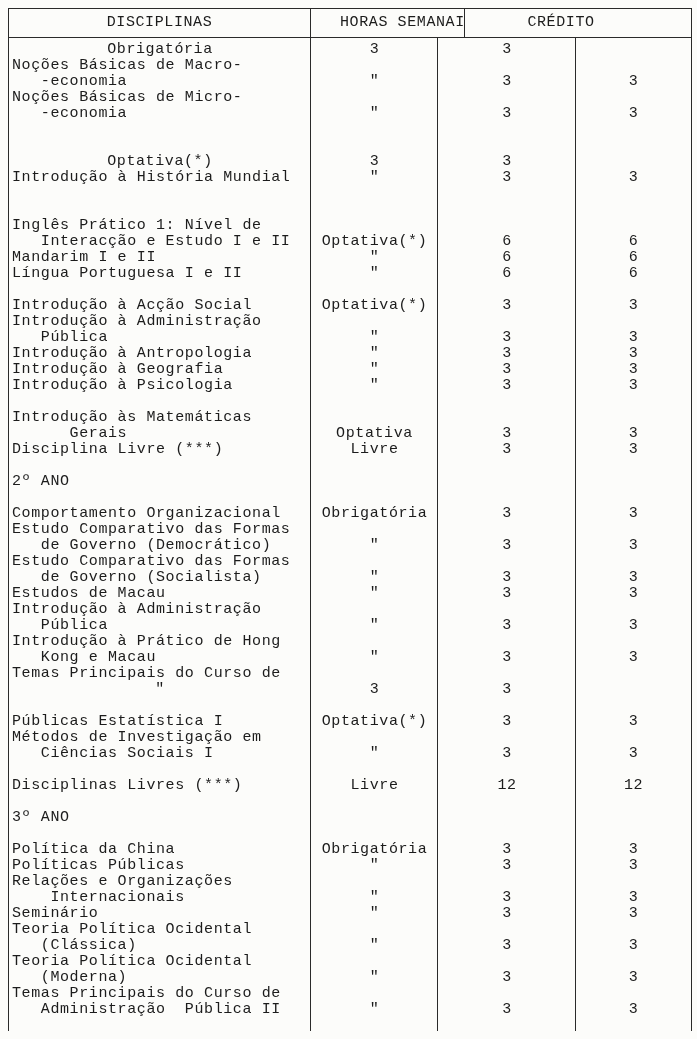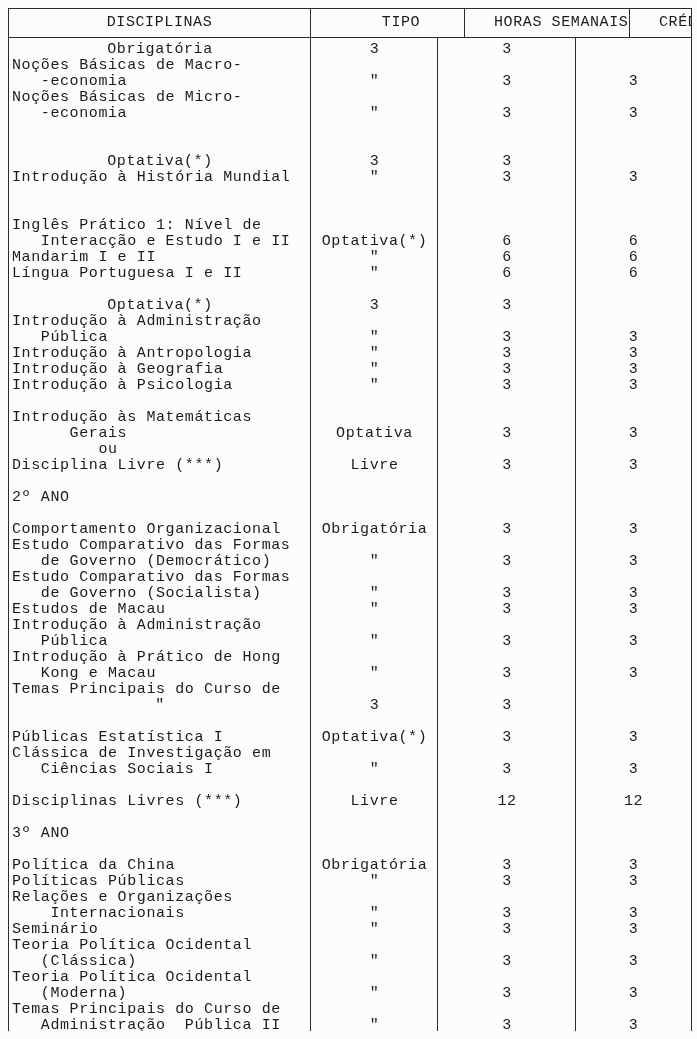--- a/index.html
+++ b/index.html
@@ -67,21 +67,20 @@
   .cell.c0 { padding-left: 3px; text-align: left; }
   .cell.c1, .cell.c2, .cell.c3 { text-align: center; }
 </style>
 </head>
 <body>
 
 <div class="page">
   <div class="table">
     <div class="thead">
       <div class="hcell">DISCIPLINAS</div>
-      <div class="hcell">TIPO</div>
       <div class="hcell">HORAS SEMANAIS</div>
       <div class="hcell">CRÉDITO</div>
     </div>
     <div class="tbody">
       <div class="vline v1"></div>
       <div class="vline v2"></div>
       <div class="vline v3"></div>
 
     <div class="row">
           <div class="cell c1">Obrigatória</div>
@@ -171,20 +170,21 @@
           <div class="cell c2">6</div>
           <div class="cell c3">6</div>
         </div>
         <div class="row">
           <div class="cell c0">&nbsp;</div>
           <div class="cell c1">&nbsp;</div>
           <div class="cell c2">&nbsp;</div>
           <div class="cell c3">&nbsp;</div>
         </div>
         <div class="row">
+          <div class="cell c0">Introdução à Acção Social</div>
           <div class="cell c1">Optativa(*)</div>
           <div class="cell c2">3</div>
           <div class="cell c3">3</div>
         </div>
         <div class="row">
           <div class="cell c0">Introdução à Administração</div>
           <div class="cell c1">&nbsp;</div>
           <div class="cell c2">&nbsp;</div>
           <div class="cell c3">&nbsp;</div>
         </div>
@@ -224,26 +224,20 @@
           <div class="cell c2">&nbsp;</div>
           <div class="cell c3">&nbsp;</div>
         </div>
         <div class="row">
           <div class="cell c0">      Gerais</div>
           <div class="cell c1">Optativa</div>
           <div class="cell c2">3</div>
           <div class="cell c3">3</div>
         </div>
         <div class="row">
-          <div class="cell c0">         ou</div>
-          <div class="cell c1">&nbsp;</div>
-          <div class="cell c2">&nbsp;</div>
-          <div class="cell c3">&nbsp;</div>
-        </div>
-        <div class="row">
           <div class="cell c0">Disciplina Livre (***)</div>
           <div class="cell c1">Livre</div>
           <div class="cell c2">3</div>
           <div class="cell c3">3</div>
         </div>
         <div class="row">
           <div class="cell c0">&nbsp;</div>
           <div class="cell c1">&nbsp;</div>
           <div class="cell c2">&nbsp;</div>
           <div class="cell c3">&nbsp;</div>
@@ -337,21 +331,21 @@
           <div class="cell c2">&nbsp;</div>
           <div class="cell c3">&nbsp;</div>
         </div>
         <div class="row">
           <div class="cell c0">Públicas Estatística I</div>
           <div class="cell c1">Optativa(*)</div>
           <div class="cell c2">3</div>
           <div class="cell c3">3</div>
         </div>
         <div class="row">
-          <div class="cell c0">Clássica de Investigação em</div>
+          <div class="cell c0">Métodos de Investigação em</div>
           <div class="cell c1">&nbsp;</div>
           <div class="cell c2">&nbsp;</div>
           <div class="cell c3">&nbsp;</div>
         </div>
         <div class="row">
           <div class="cell c0">   Ciências Sociais I</div>
           <div class="cell c1">"</div>
           <div class="cell c2">3</div>
           <div class="cell c3">3</div>
         </div>

